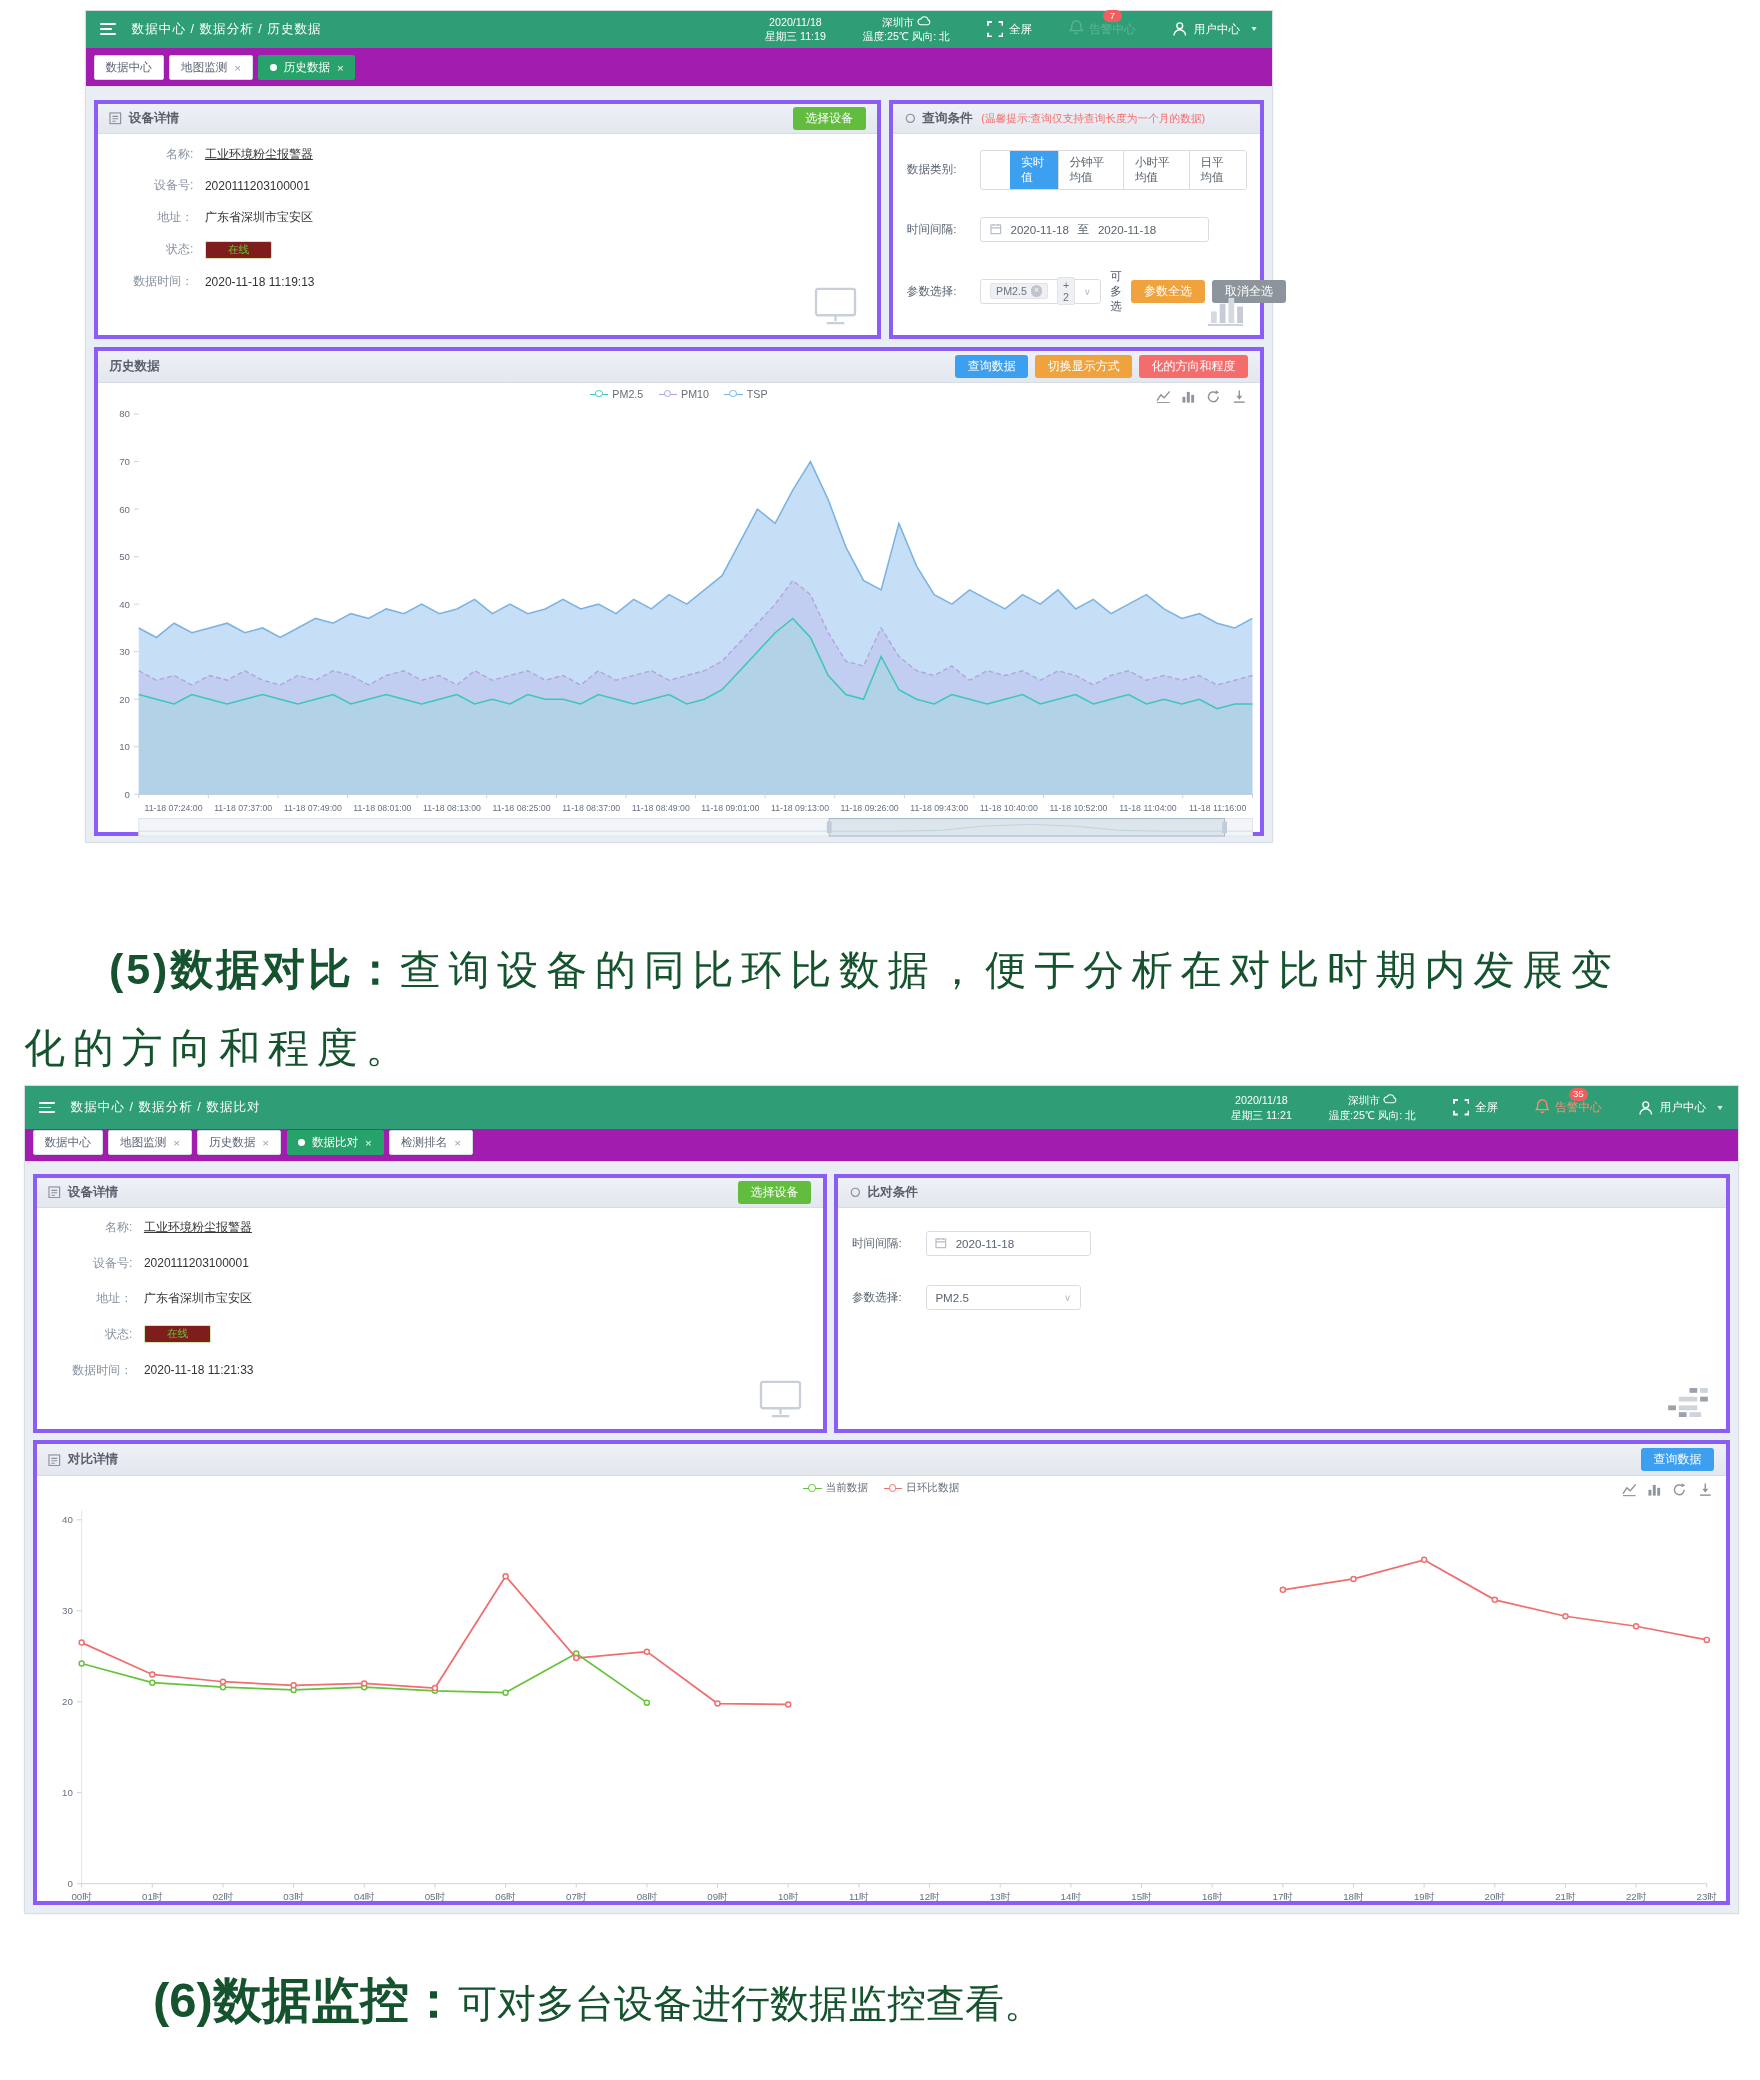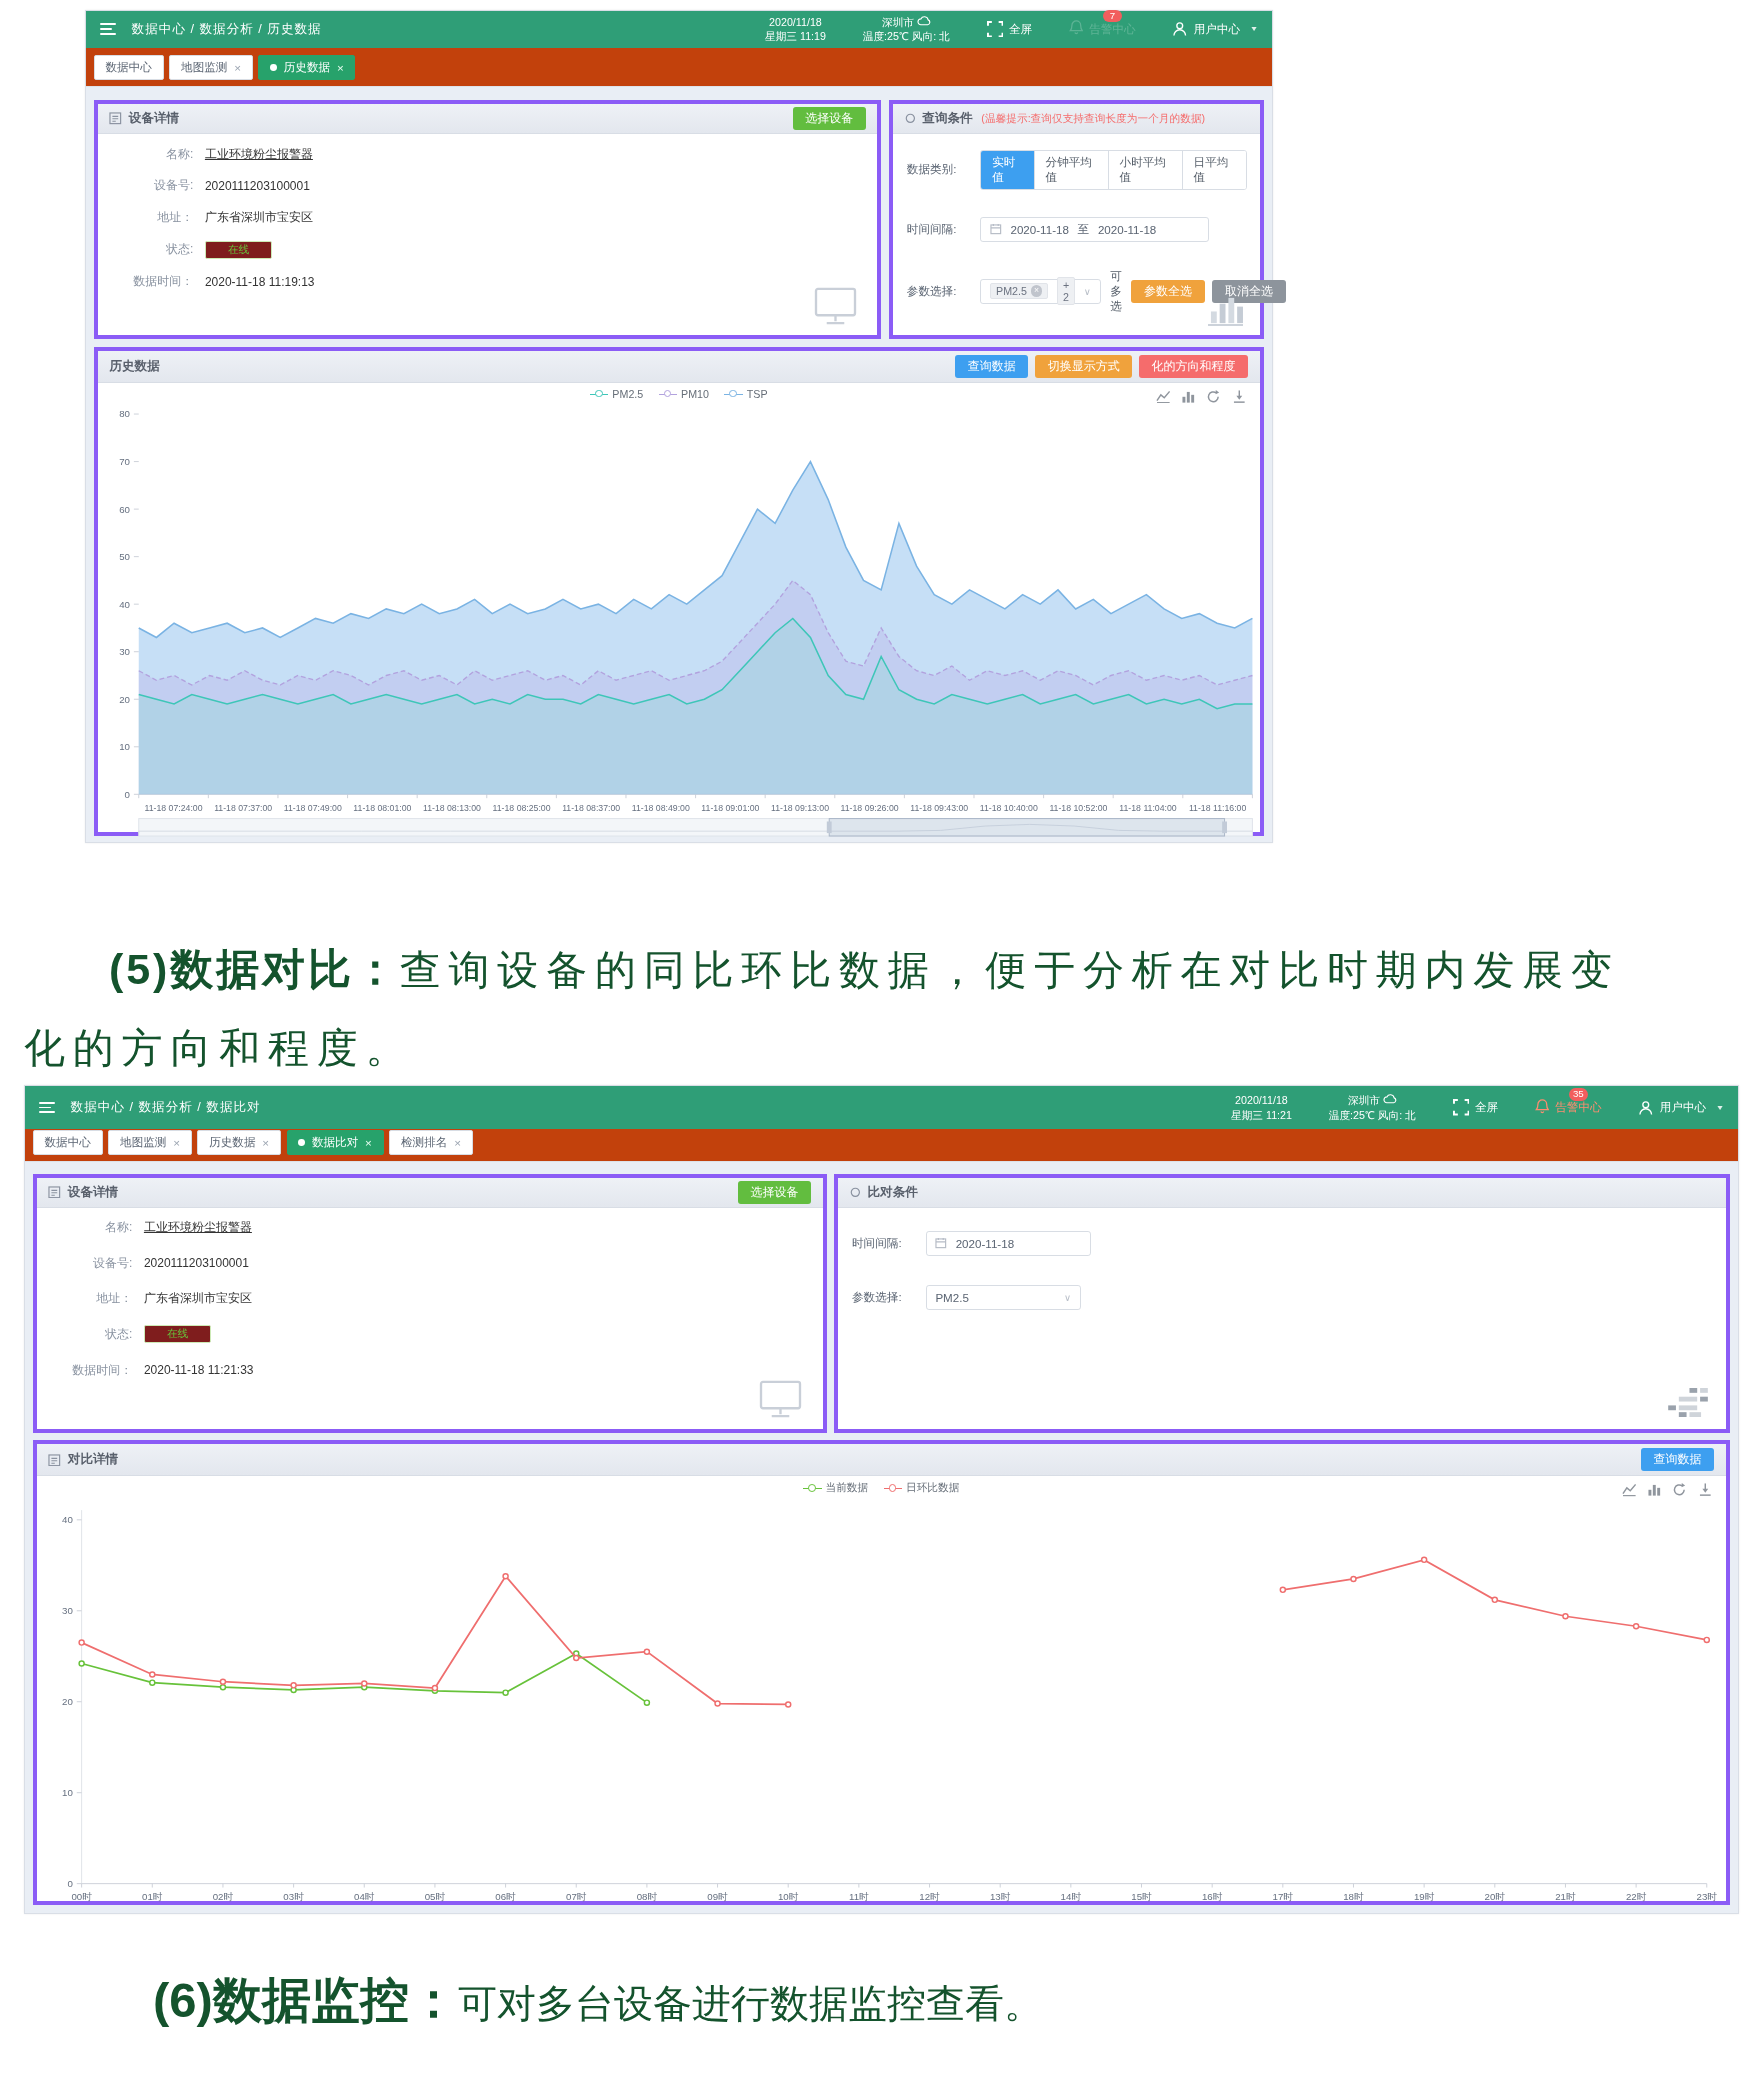--- a/index.html
+++ b/index.html
@@ -23,21 +23,21 @@
   .gap-lg{margin-left:21.3px;}
   .alarm{position:relative;}
   .alarm .badge{position:absolute;top:-10.7px;right:13.6px;background:#f25e5e;color:#fff;font-size:9.7px;
                 min-width:11.6px;padding:1px 3.9px;border-radius:7.8px;text-align:center;line-height:10.7px;}
   .alarm.dim .bell-wrap,.alarm.dim .alarm-label{opacity:.22;}
   .alarm.hot .alarm-label{color:#ff8d70;}
   .alarm.hot svg *{stroke:#ff8d70;}
   .chev{font-size:8.7px;opacity:.85;transform:scaleY(.8);display:inline-block;margin-left:3.9px;}
 
   
-  .tabbar{display:flex;align-items:flex-end;gap:5.8px;background:#c2410c;border-bottom:1px solid #dde2e9;padding:5.8px 7.8px 5.8px;}
+  .tabbar{display:flex;align-items:flex-end;gap:5.8px;background:#a21caf;border-bottom:1px solid #dde2e9;padding:5.8px 7.8px 5.8px;}
   #shot1 .tabbar{height:39px;box-sizing:border-box;}
   #shot2 .tabbar{height:33px;box-sizing:border-box;}
   .tab{display:inline-flex;align-items:center;gap:6.8px;height:23px;padding:0 10.7px;background:#fff;
        border:1px solid #d8dde4;border-radius:1.9px;font-size:11.6px;color:#5a6472;cursor:default;}
   .tab .x{font-style:normal;color:#9aa3b0;font-size:11.6px;line-height:1;}
   .tab.active{background:#27a26b;border-color:#27a26b;color:#fff;}
   .tab.active .x{color:#eafff3;}
   .tab .dot{width:6.8px;height:6.8px;border-radius:50%;background:#fff;display:inline-block;}
 
   
@@ -66,21 +66,21 @@
   .dev-val{color:#333;}
   .dev-val.link{text-decoration:underline;}
   .status-badge{background:#7f1d1d;color:#67c23a;border:1px solid #cdeab6;border-radius:1.9px;
                 font-size:10.7px;padding:1px 22px;}
   .corner-ic{position:absolute;right:19.4px;bottom:9.7px;}
 
   .q-body{padding:15.5px 13.6px 0;}
   .q-row{display:flex;align-items:center;margin-bottom:27px;font-size:11.6px;color:#5a6472;}
   #shot2 .q-row{margin-bottom:29px;}
   .q-label{width:64px;flex:0 0 auto;margin-right:9.7px;}
-  .seg{display:inline-flex;border:1px solid #d8dde4;border-radius:2.9px;overflow:hidden;}
+  .seg{display:inline-flex;border:1px solid #d8dde4;border-radius:2.9px;overflow:hidden;padding-left:29px;}
   .seg span{padding:3.9px 10.7px;font-size:11.6px;color:#555e69;background:#fff;border-left:1px solid #d8dde4;}
   .seg span:first-child{border-left:none;}
   .seg span.on{background:#3d9ff0;color:#fff;}
   .inputbox{display:inline-flex;align-items:center;gap:8.7px;border:1px solid #d8dde4;border-radius:2.9px;
             height:25px;padding:0 8.7px;font-size:11.6px;color:#5a6472;background:#fff;box-sizing:border-box;}
   .tag{display:inline-flex;align-items:center;gap:3.9px;background:#eef0f3;border:1px solid #e1e4e9;
        border-radius:1.9px;padding:1px 4.9px;font-size:10.7px;color:#6b7280;}
   .tagx{width:11.6px;height:11.6px;border-radius:50%;background:#c0c4cc;color:#fff;font-size:8.7px;
         line-height:11.6px;text-align:center;font-style:normal;}
   .sel-chev{color:#b9bfc8;font-size:9.7px;margin-left:auto;}

